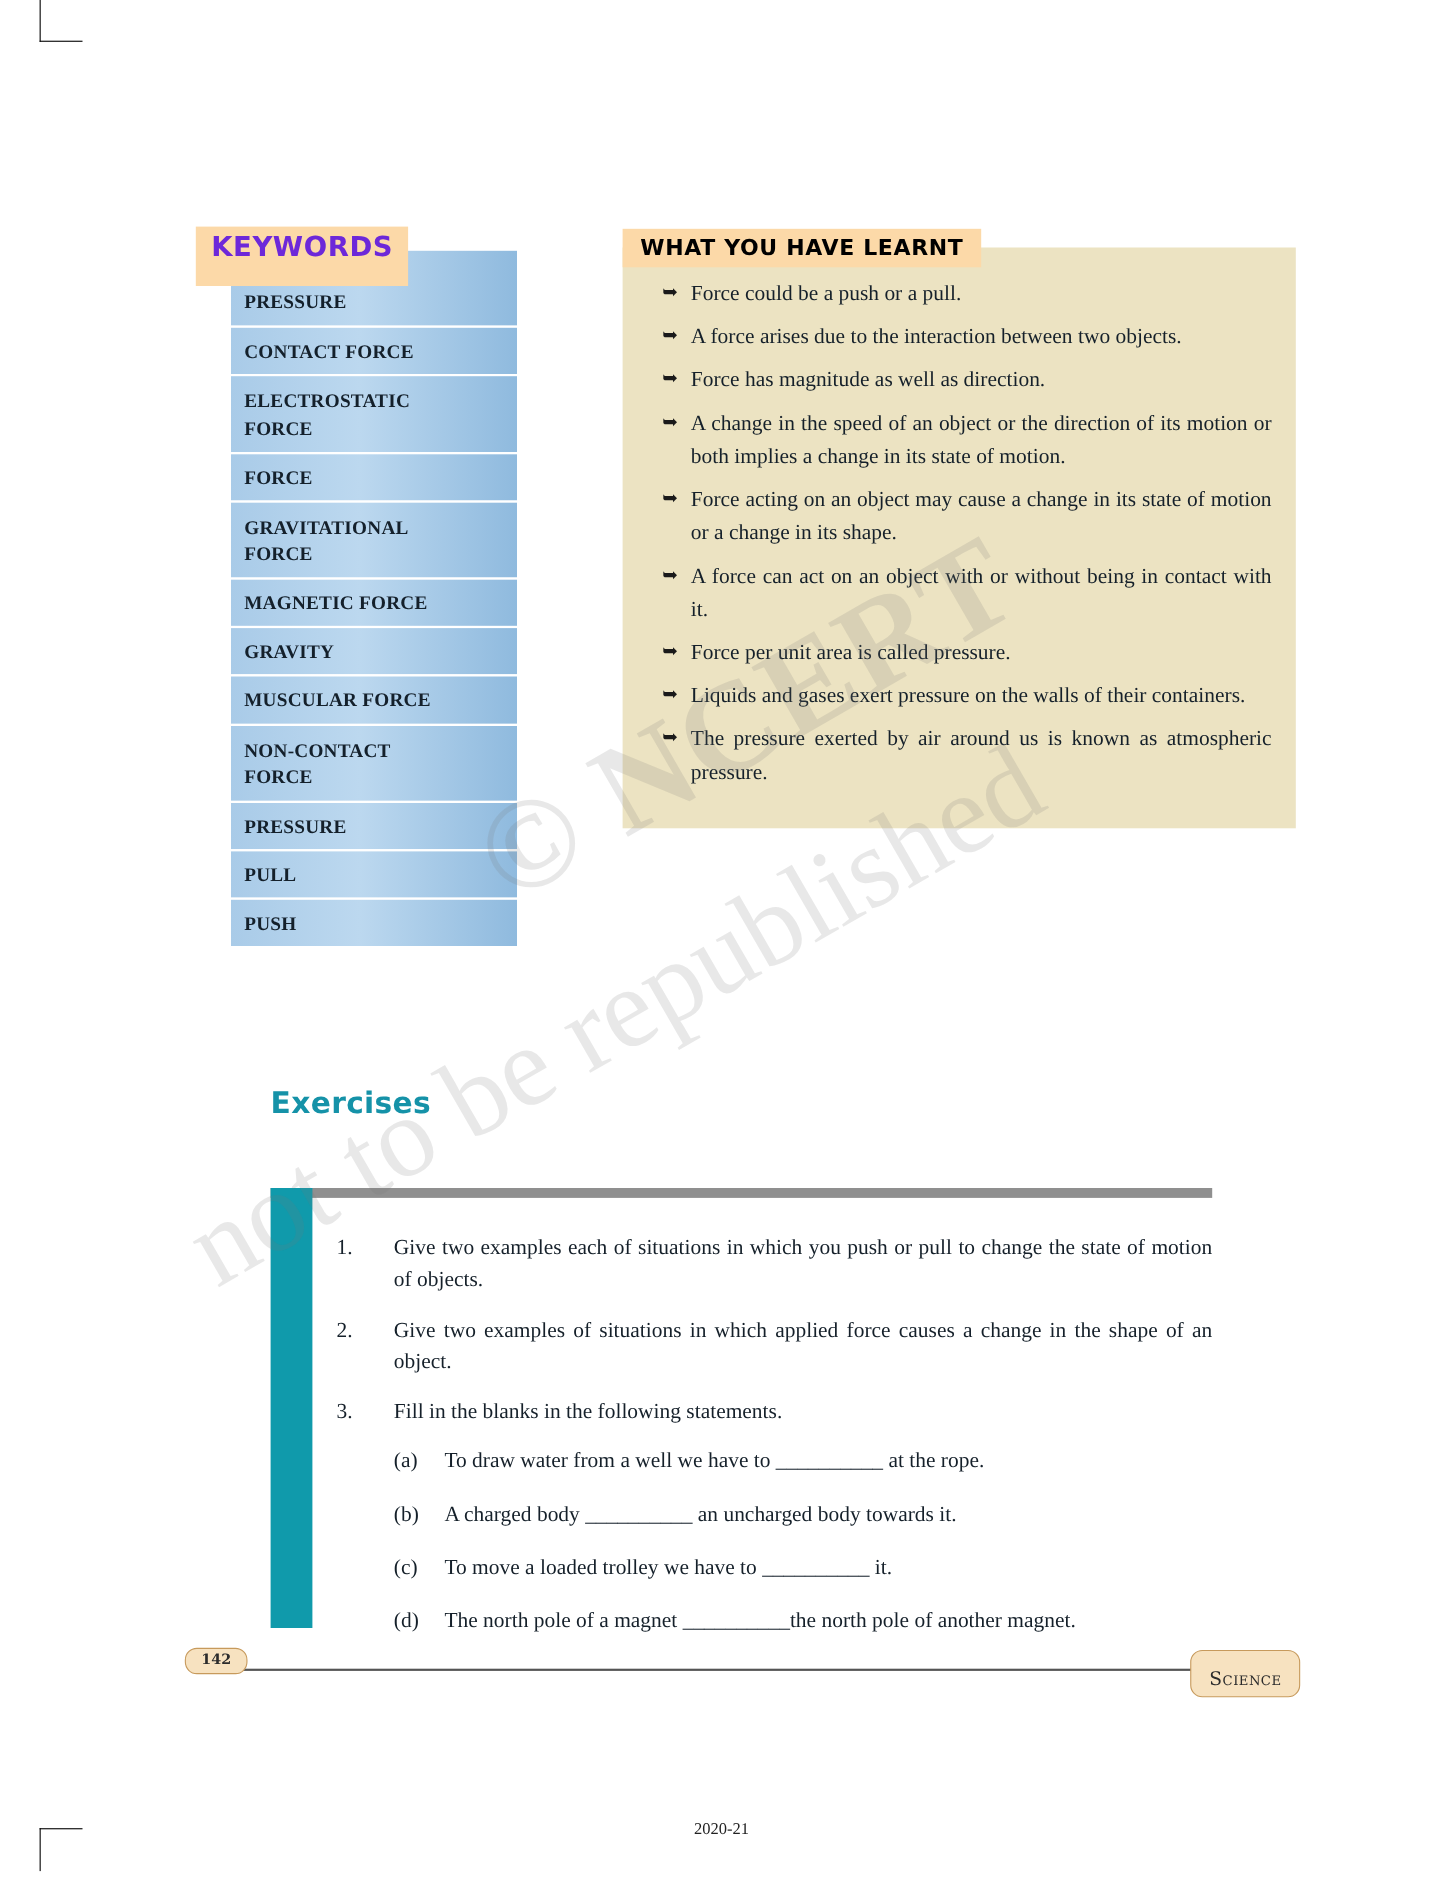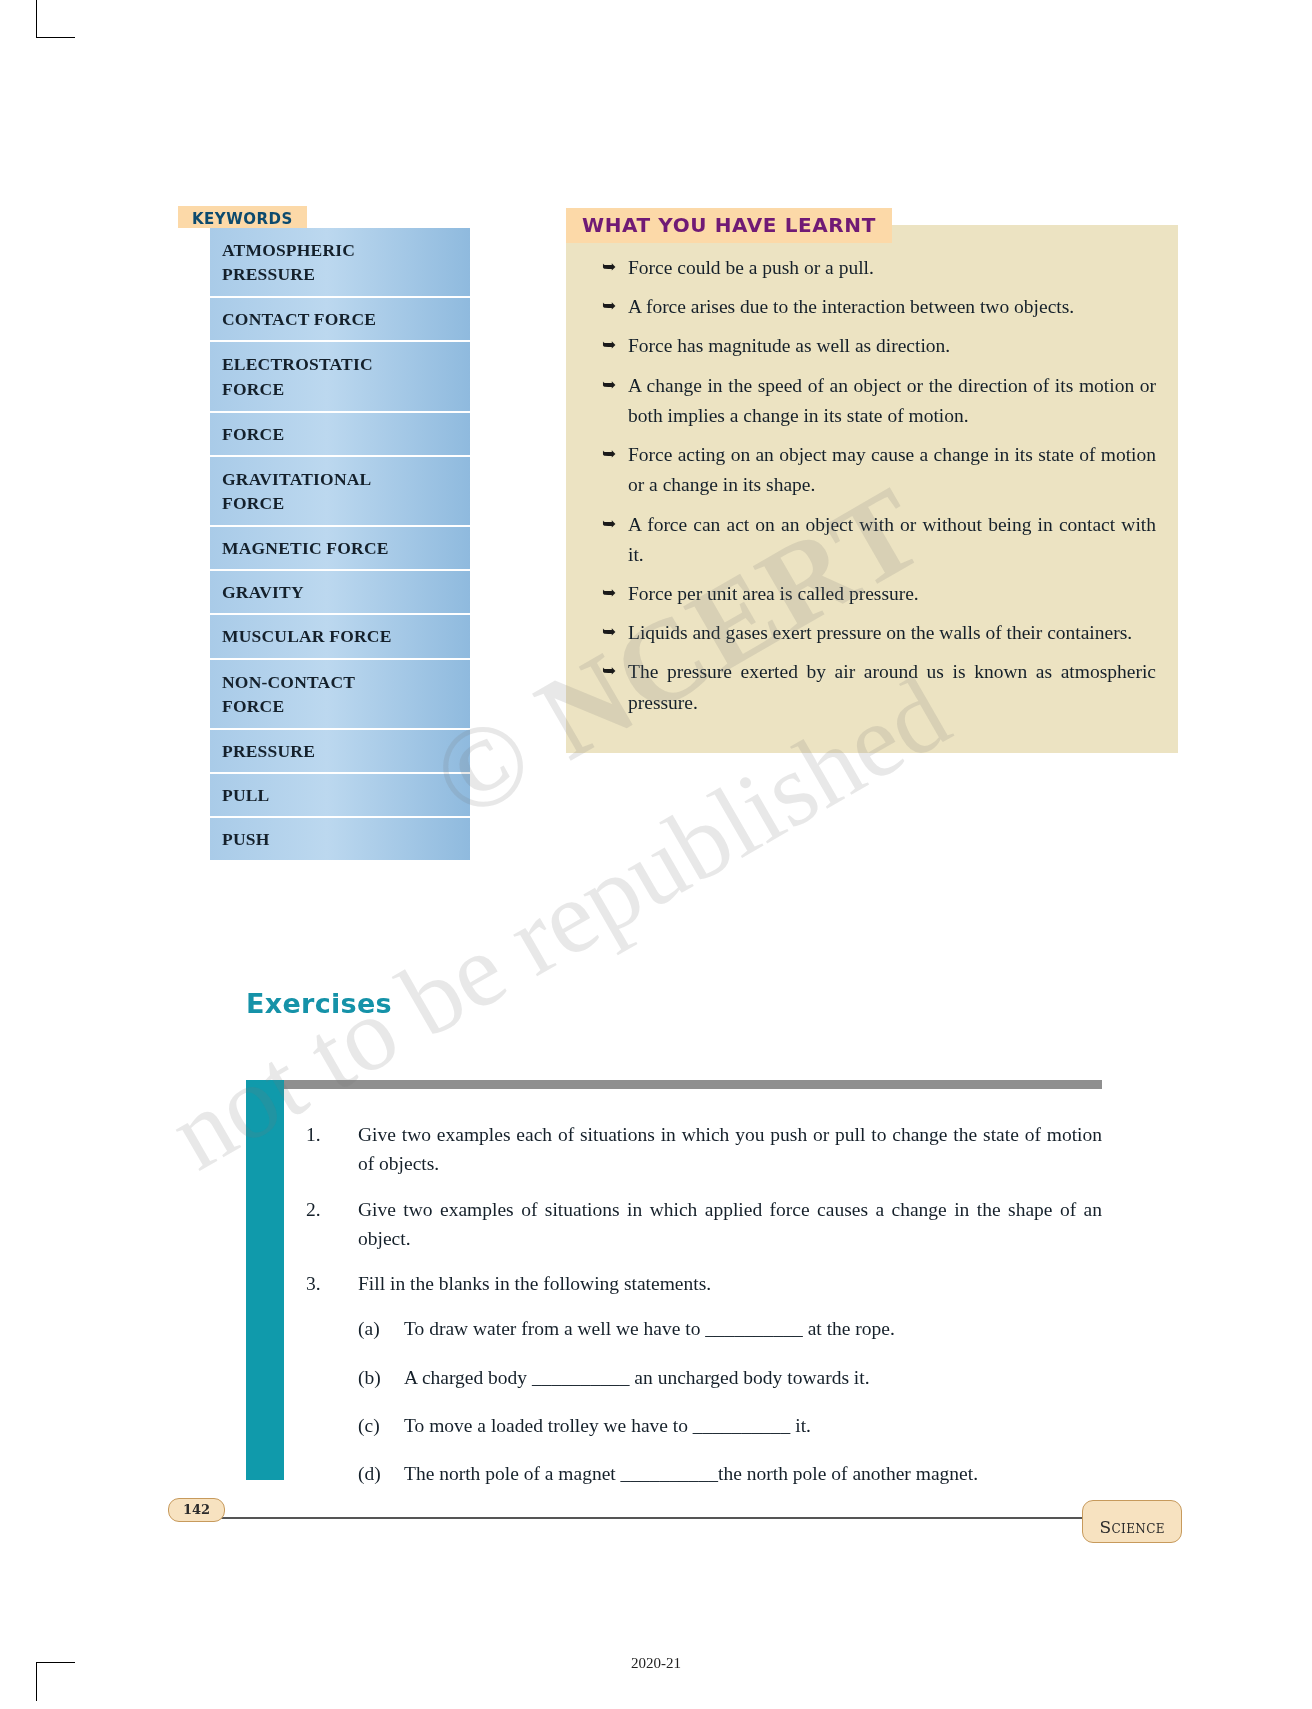--- a/index.html
+++ b/index.html
@@ -63,26 +63,26 @@
     transform: rotate(-30deg);
     transform-origin: left top;
   }
 
   
   .keywords-head {
     position: absolute;
     left: 178px;
     top: 206px;
     background: #fcd9a8;
-    padding: 4px 14px 0 14px;
+    padding: 4px 14px 21px 14px;
     font-family: "DejaVu Sans", sans-serif;
     font-weight: bold;
-    font-size: 15px;
+    font-size: 25px;
     letter-spacing: 0.5px;
-    color: #0c4a6e;
+    color: #6d28d9;
     z-index: 3;
   }
   .keywords-list {
     position: absolute;
     left: 210px;
     top: 228px;
     width: 260px;
     z-index: 2;
   }
   .kw-item {
@@ -103,21 +103,21 @@
   .wyhl-head {
     position: absolute;
     left: 566px;
     top: 208px;
     background: #fcd9a8;
     padding: 5px 16px 6px 16px;
     font-family: "DejaVu Sans", sans-serif;
     font-weight: bold;
     font-size: 20px;
     letter-spacing: 0.6px;
-    color: #701a75;
+    color: #000000;
     z-index: 3;
     text-align: right;
   }
   .wyhl-box {
     position: absolute;
     left: 566px;
     top: 225px;
     width: 612px;
     background: #ece3c2;
     padding: 28px 22px 26px 22px;

